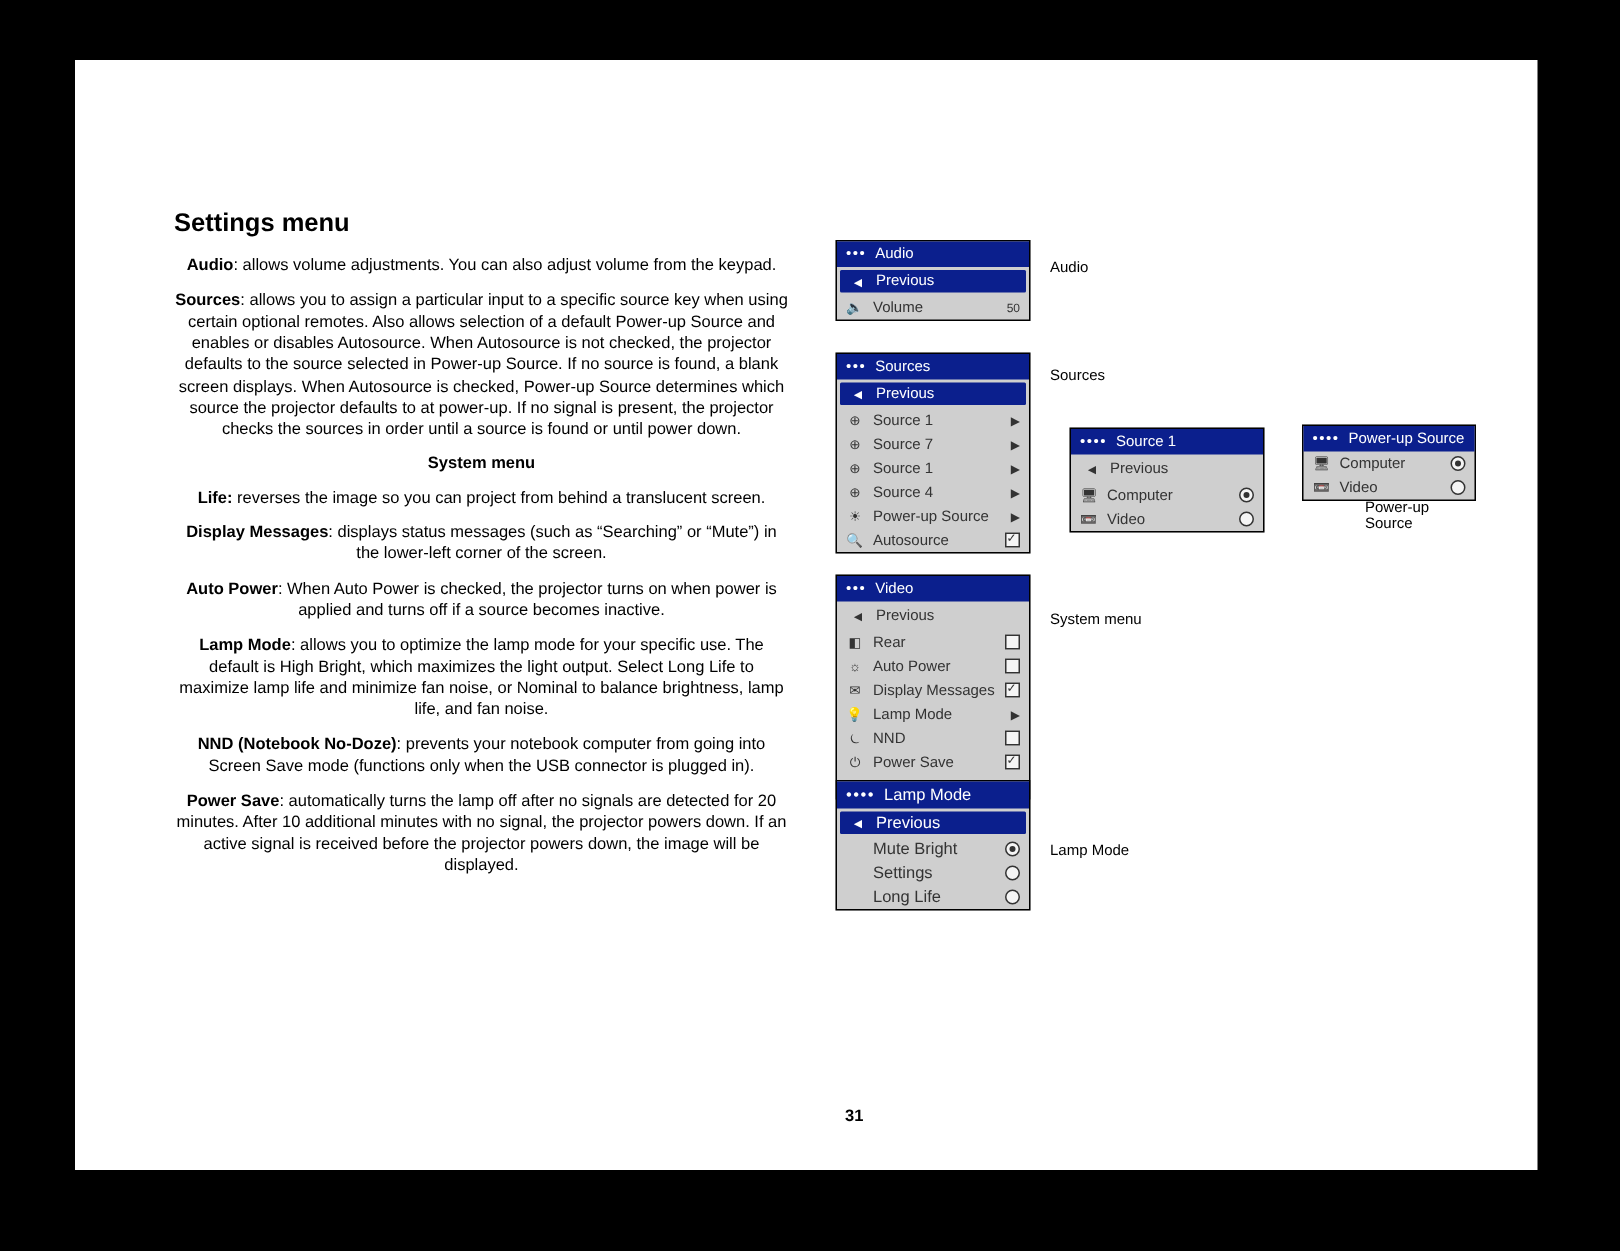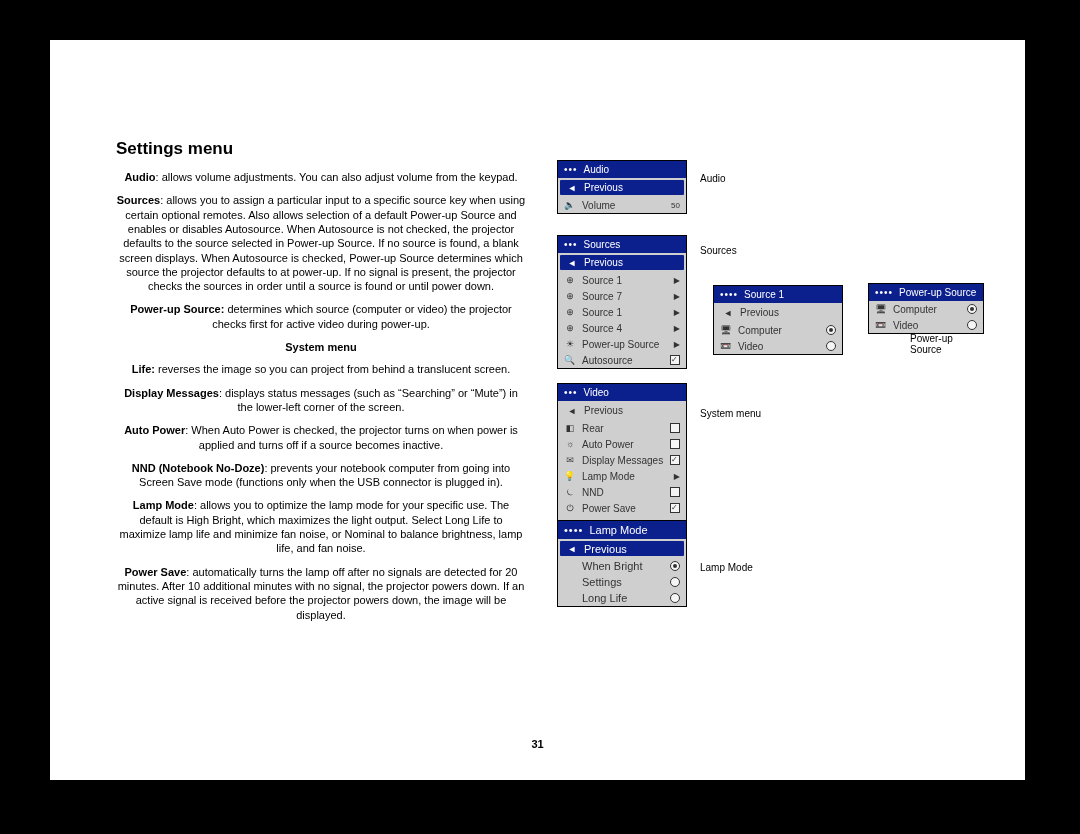--- a/index.html
+++ b/index.html
@@ -44,20 +44,21 @@
   .leftcol .bold {
     font-weight: bold;
   }
   .pagenum {
     position: absolute;
     bottom: 30px;
     width: 100%;
     text-align: center;
     font-size: 11px;
     font-weight: bold;
+    padding-left: 32px;
   }
   .caption {
     position: absolute;
     font-size: 10px;
     color: #000;
   }
 
   
   .menu {
     position: absolute;
@@ -159,33 +160,32 @@
 
 <div class="page">
 
   <div class="leftcol">
     <h1>Settings menu</h1>
 
     <p><span class="bold">Audio</span><span>: allows volume adjustments. You can also adjust volume from the keypad.</span></p>
 
     <p><span class="bold">Sources</span><span>: allows you to assign a particular input to a specific source key when using certain optional remotes. Also allows selection of a default Power-up Source and enables or disables Autosource. When Autosource is not checked, the projector defaults to the source selected in Power-up Source. If no source is found, a blank screen displays. When Autosource is checked, Power-up Source determines which source the projector defaults to at power-up. If no signal is present, the projector checks the sources in order until a source is found or until power down.</span></p>
 
-    <p><span class="bold">Power-up Source:</span><span> determines which source (computer or video) the projector checks first for active video during power-up.</span></p>
 
     <p class="subhead">System menu</p>
 
     <p><span class="bold">Life:</span><span> reverses the image so you can project from behind a translucent screen.</span></p>
 
     <p><span class="bold">Display Messages</span><span>: displays status messages (such as “Searching” or “Mute”) in the lower-left corner of the screen.</span></p>
 
     <p><span class="bold">Auto Power</span><span>: When Auto Power is checked, the projector turns on when power is applied and turns off if a source becomes inactive.</span></p>
 
+    <p><span class="bold">Lamp Mode</span><span>: allows you to optimize the lamp mode for your specific use. The default is High Bright, which maximizes the light output. Select Long Life to maximize lamp life and minimize fan noise, or Nominal to balance brightness, lamp life, and fan noise.</span></p>
+
     <p><span class="bold">NND (Notebook No-Doze)</span><span>: prevents your notebook computer from going into Screen Save mode (functions only when the USB connector is plugged in).</span></p>
-
-    <p><span class="bold">Lamp Mode</span><span>: allows you to optimize the lamp mode for your specific use. The default is High Bright, which maximizes the light output. Select Long Life to maximize lamp life and minimize fan noise, or Nominal to balance brightness, lamp life, and fan noise.</span></p>
 
     <p><span class="bold">Power Save</span><span>: automatically turns the lamp off after no signals are detected for 20 minutes. After 10 additional minutes with no signal, the projector powers down. If an active signal is received before the projector powers down, the image will be displayed.</span></p>
   </div>
 
   <div class="pagenum">31</div>
 
   <div class="menu menuAudio">
     <div class="titlebar">
       <span class="dots">•••</span>
       <span>Audio</span>
@@ -334,21 +334,21 @@
     <div class="titlebar">
       <span class="dots">••••</span>
       <span>Lamp Mode</span>
     </div>
     <div class="row prev">
       <span class="ico">◄</span>
       <span class="lbl">Previous</span>
     </div>
     <div class="row">
         <span class="ico"></span>
-        <span class="lbl">When Bright</span>
+        <span class="lbl">Mute Bright</span>
         <span class="radio on"></span>
       </div>
     <div class="row">
         <span class="ico"></span>
         <span class="lbl">Settings</span>
         <span class="radio"></span>
       </div>
     <div class="row">
         <span class="ico"></span>
         <span class="lbl">Long Life</span>

